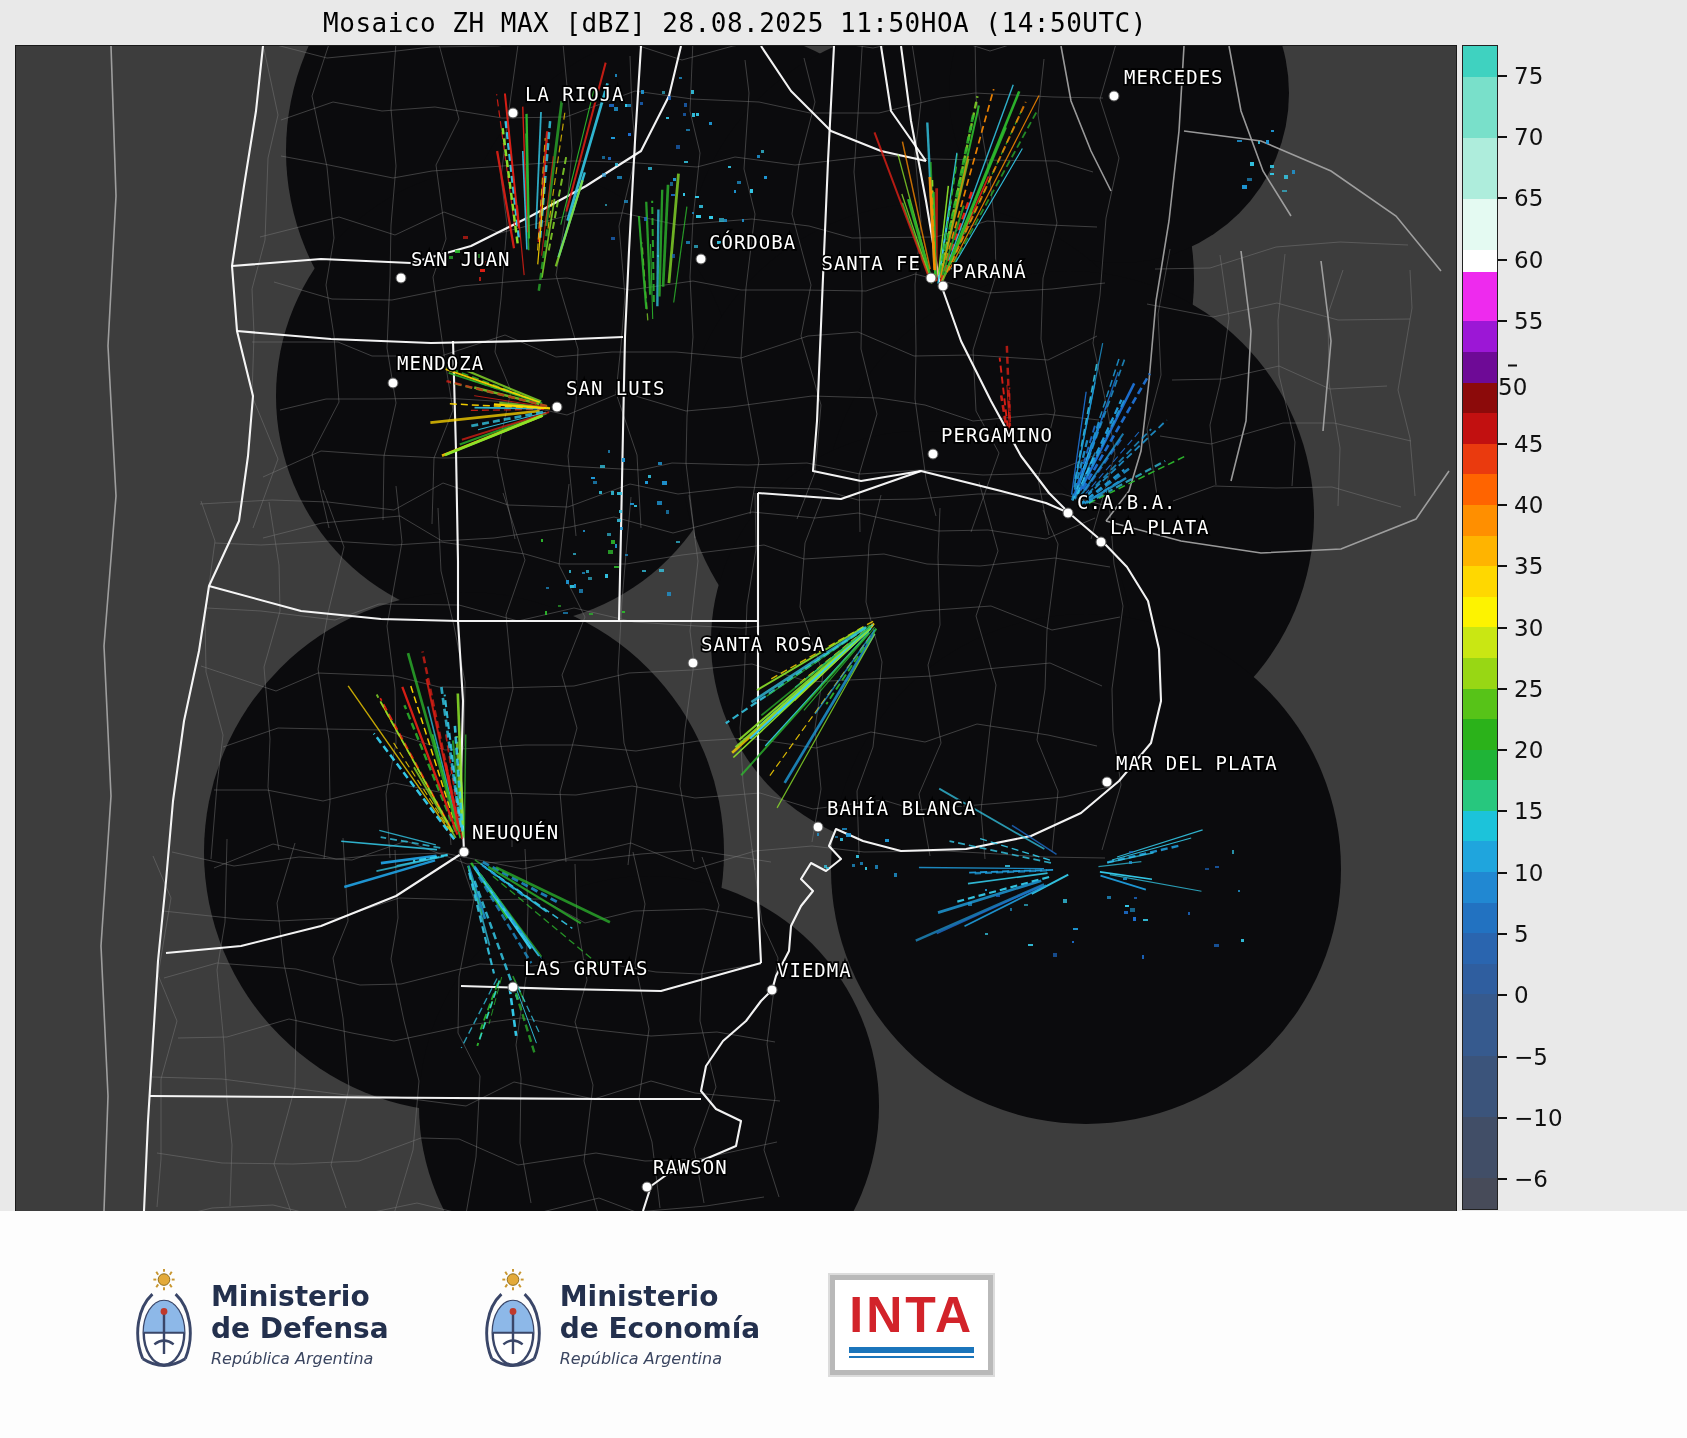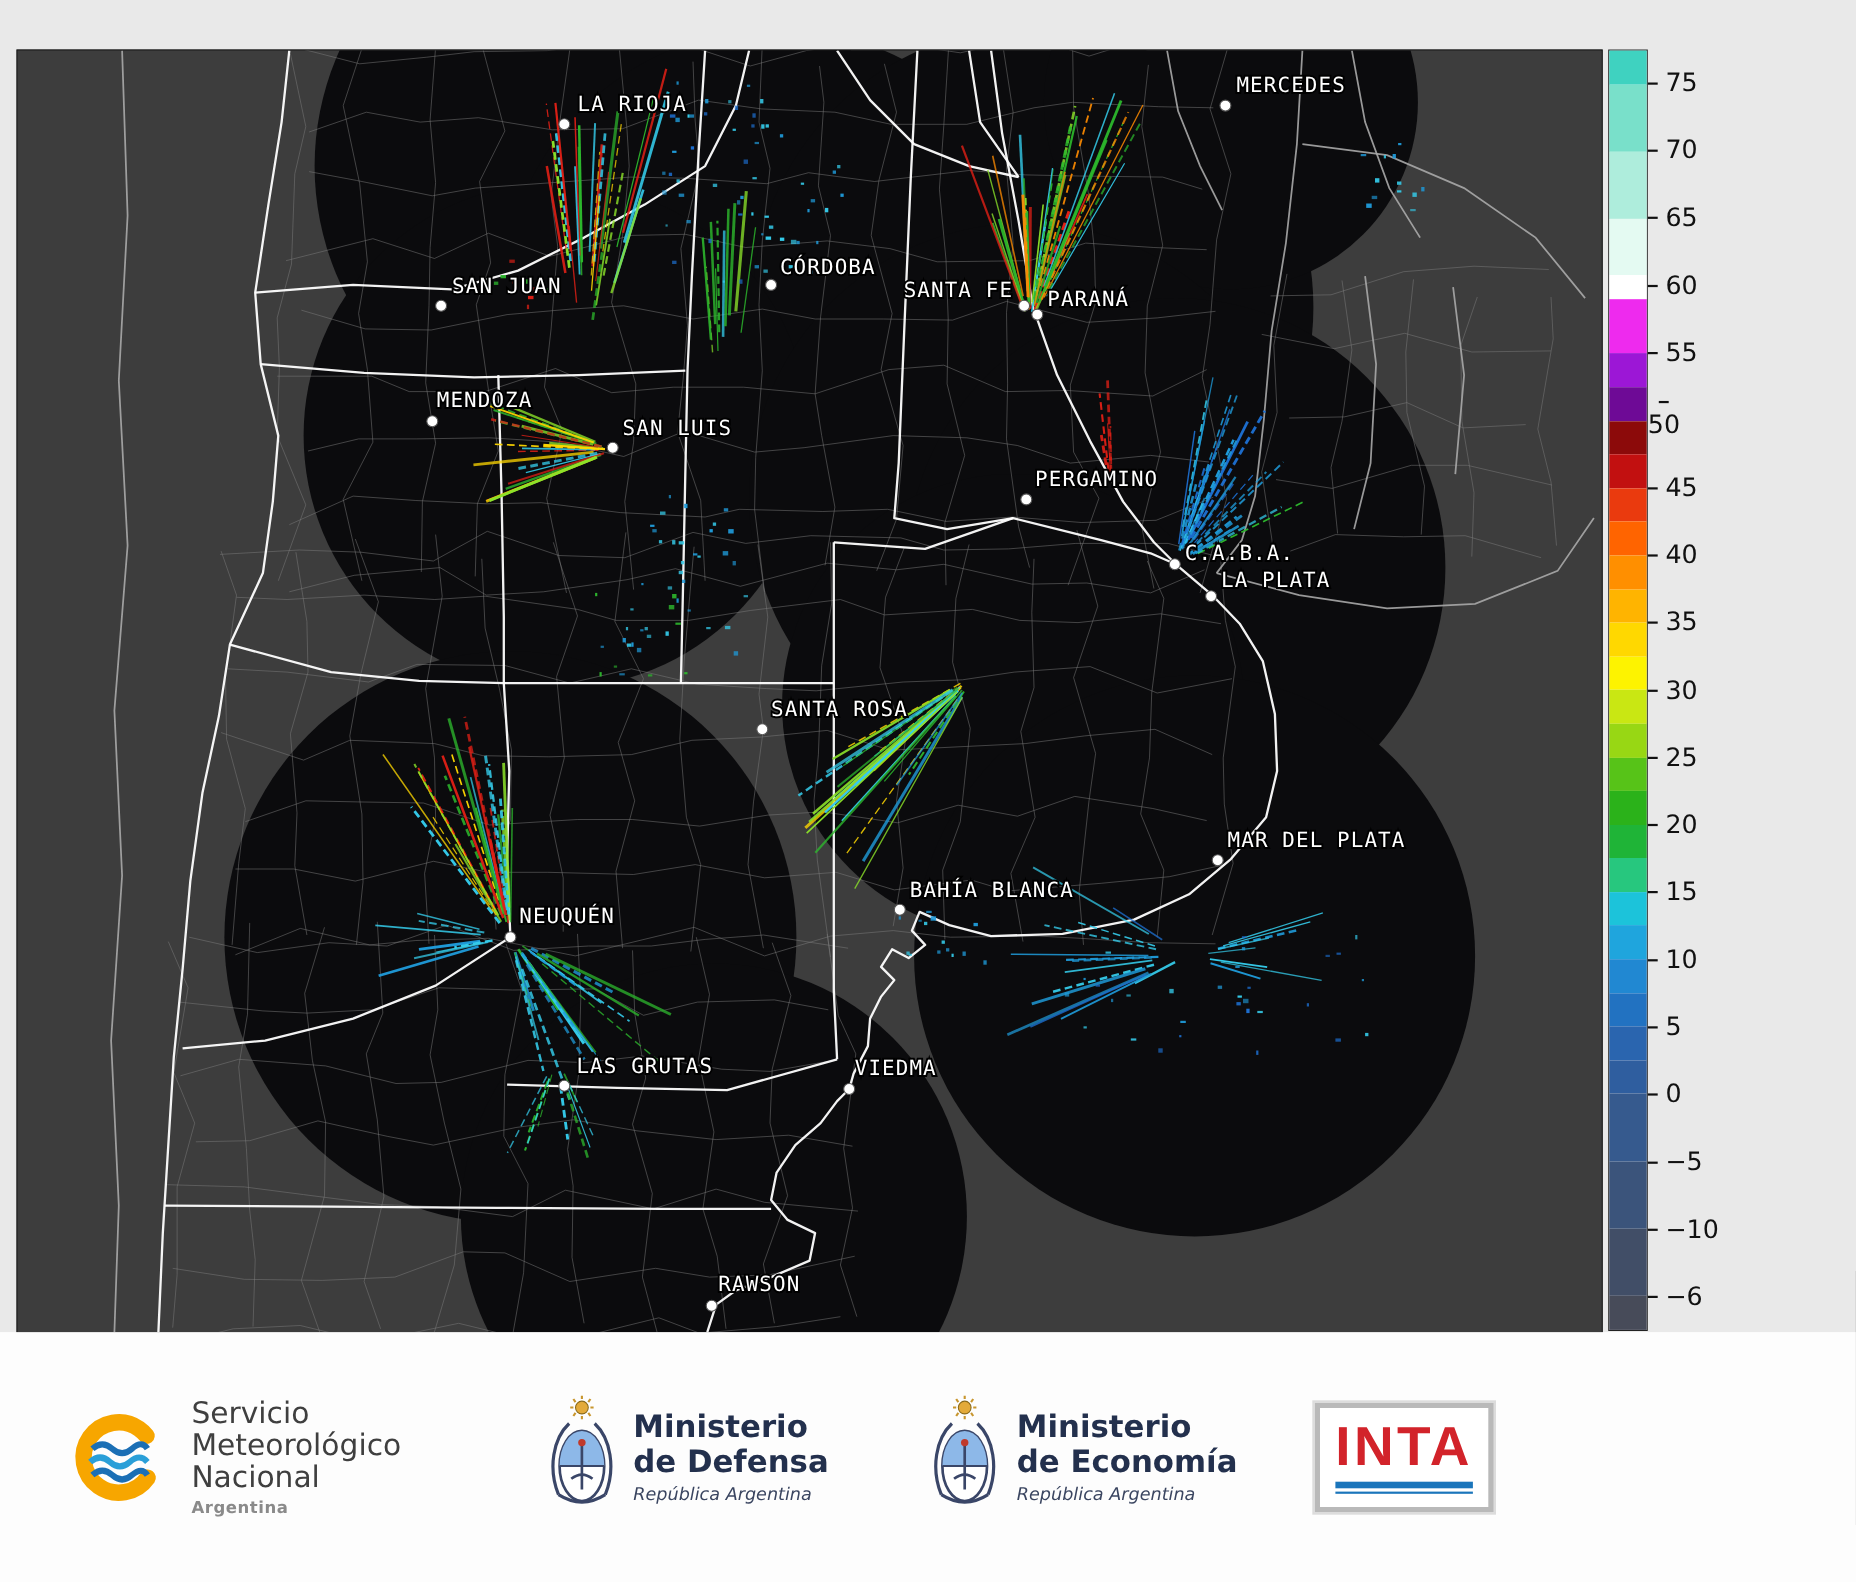--- a/index.html
+++ b/index.html
@@ -42,20 +42,21 @@
   .m-smn{margin-left:60px;}
   .m-def{margin-left:135px;}
   .m-eco{margin-left:95px;}
   .m-inta{margin-left:70px;}
 </style>
 </head>
 <body>
 
 <div class="page">
 
+  <div class="title">Mosaico ZH MAX [dBZ] 28.08.2025 11:50HOA (14:50UTC)</div>
 
   <div class="map-wrap" style="background: rgb(61, 61, 61);">
     <svg id="map-svg" viewBox="0 0 1440 1165">
         <rect x="0" y="0" width="1440" height="1165" fill="#3d3d3d"></rect>
         <g>
           <circle cx="525" cy="105" r="255" fill="#0b0b0d"></circle>
           <circle cx="690" cy="230" r="250" fill="#0b0b0d"></circle>
           <circle cx="923" cy="233" r="255" fill="#0b0b0d"></circle>
           <circle cx="1103" cy="47" r="170" fill="#0b0b0d"></circle>
           <circle cx="490" cy="350" r="230" fill="#0b0b0d"></circle>
@@ -739,34 +740,20 @@
         </div>
         <div class="cb-tick" style="top: 97.3684%;">
           <span class="cb-mark"></span>
           <span class="cb-lab">−6</span>
         </div>
       </div>
   </div>
 
   <div class="footer">
 
-    <div class="logo-block m-smn">
-      <svg width="96" height="96" viewBox="0 0 96 96">
-        <circle cx="48" cy="48" r="32" fill="none" stroke="#f7a600" stroke-width="15" stroke-dasharray="160 42" stroke-linecap="round" transform="rotate(35 48 48)"></circle>
-        <path d="M24,40 q9,-8 18,0 t18,0 t14,0" stroke="#1b6fb5" stroke-width="5.5" fill="none"></path>
-        <path d="M22,52 q9,-8 18,0 t18,0 t16,0" stroke="#2a9fd8" stroke-width="5.5" fill="none"></path>
-        <path d="M24,64 q9,-8 18,0 t18,0 t14,0" stroke="#1b6fb5" stroke-width="5.5" fill="none"></path>
-      </svg>
-      <div class="smn-text">
-        <div>Servicio</div>
-        <div>Meteorológico</div>
-        <div>Nacional</div>
-        <div class="smn-sub">Argentina</div>
-      </div>
-    </div>
 
     <div class="logo-block m-def">
       <svg width="58" height="116" viewBox="0 0 60 120">
         <use href="#escudo"></use>
       </svg>
       <div class="min-text">
         <div class="min-name">
           <div>Ministerio</div>
           <div>de Defensa</div>
         </div>

